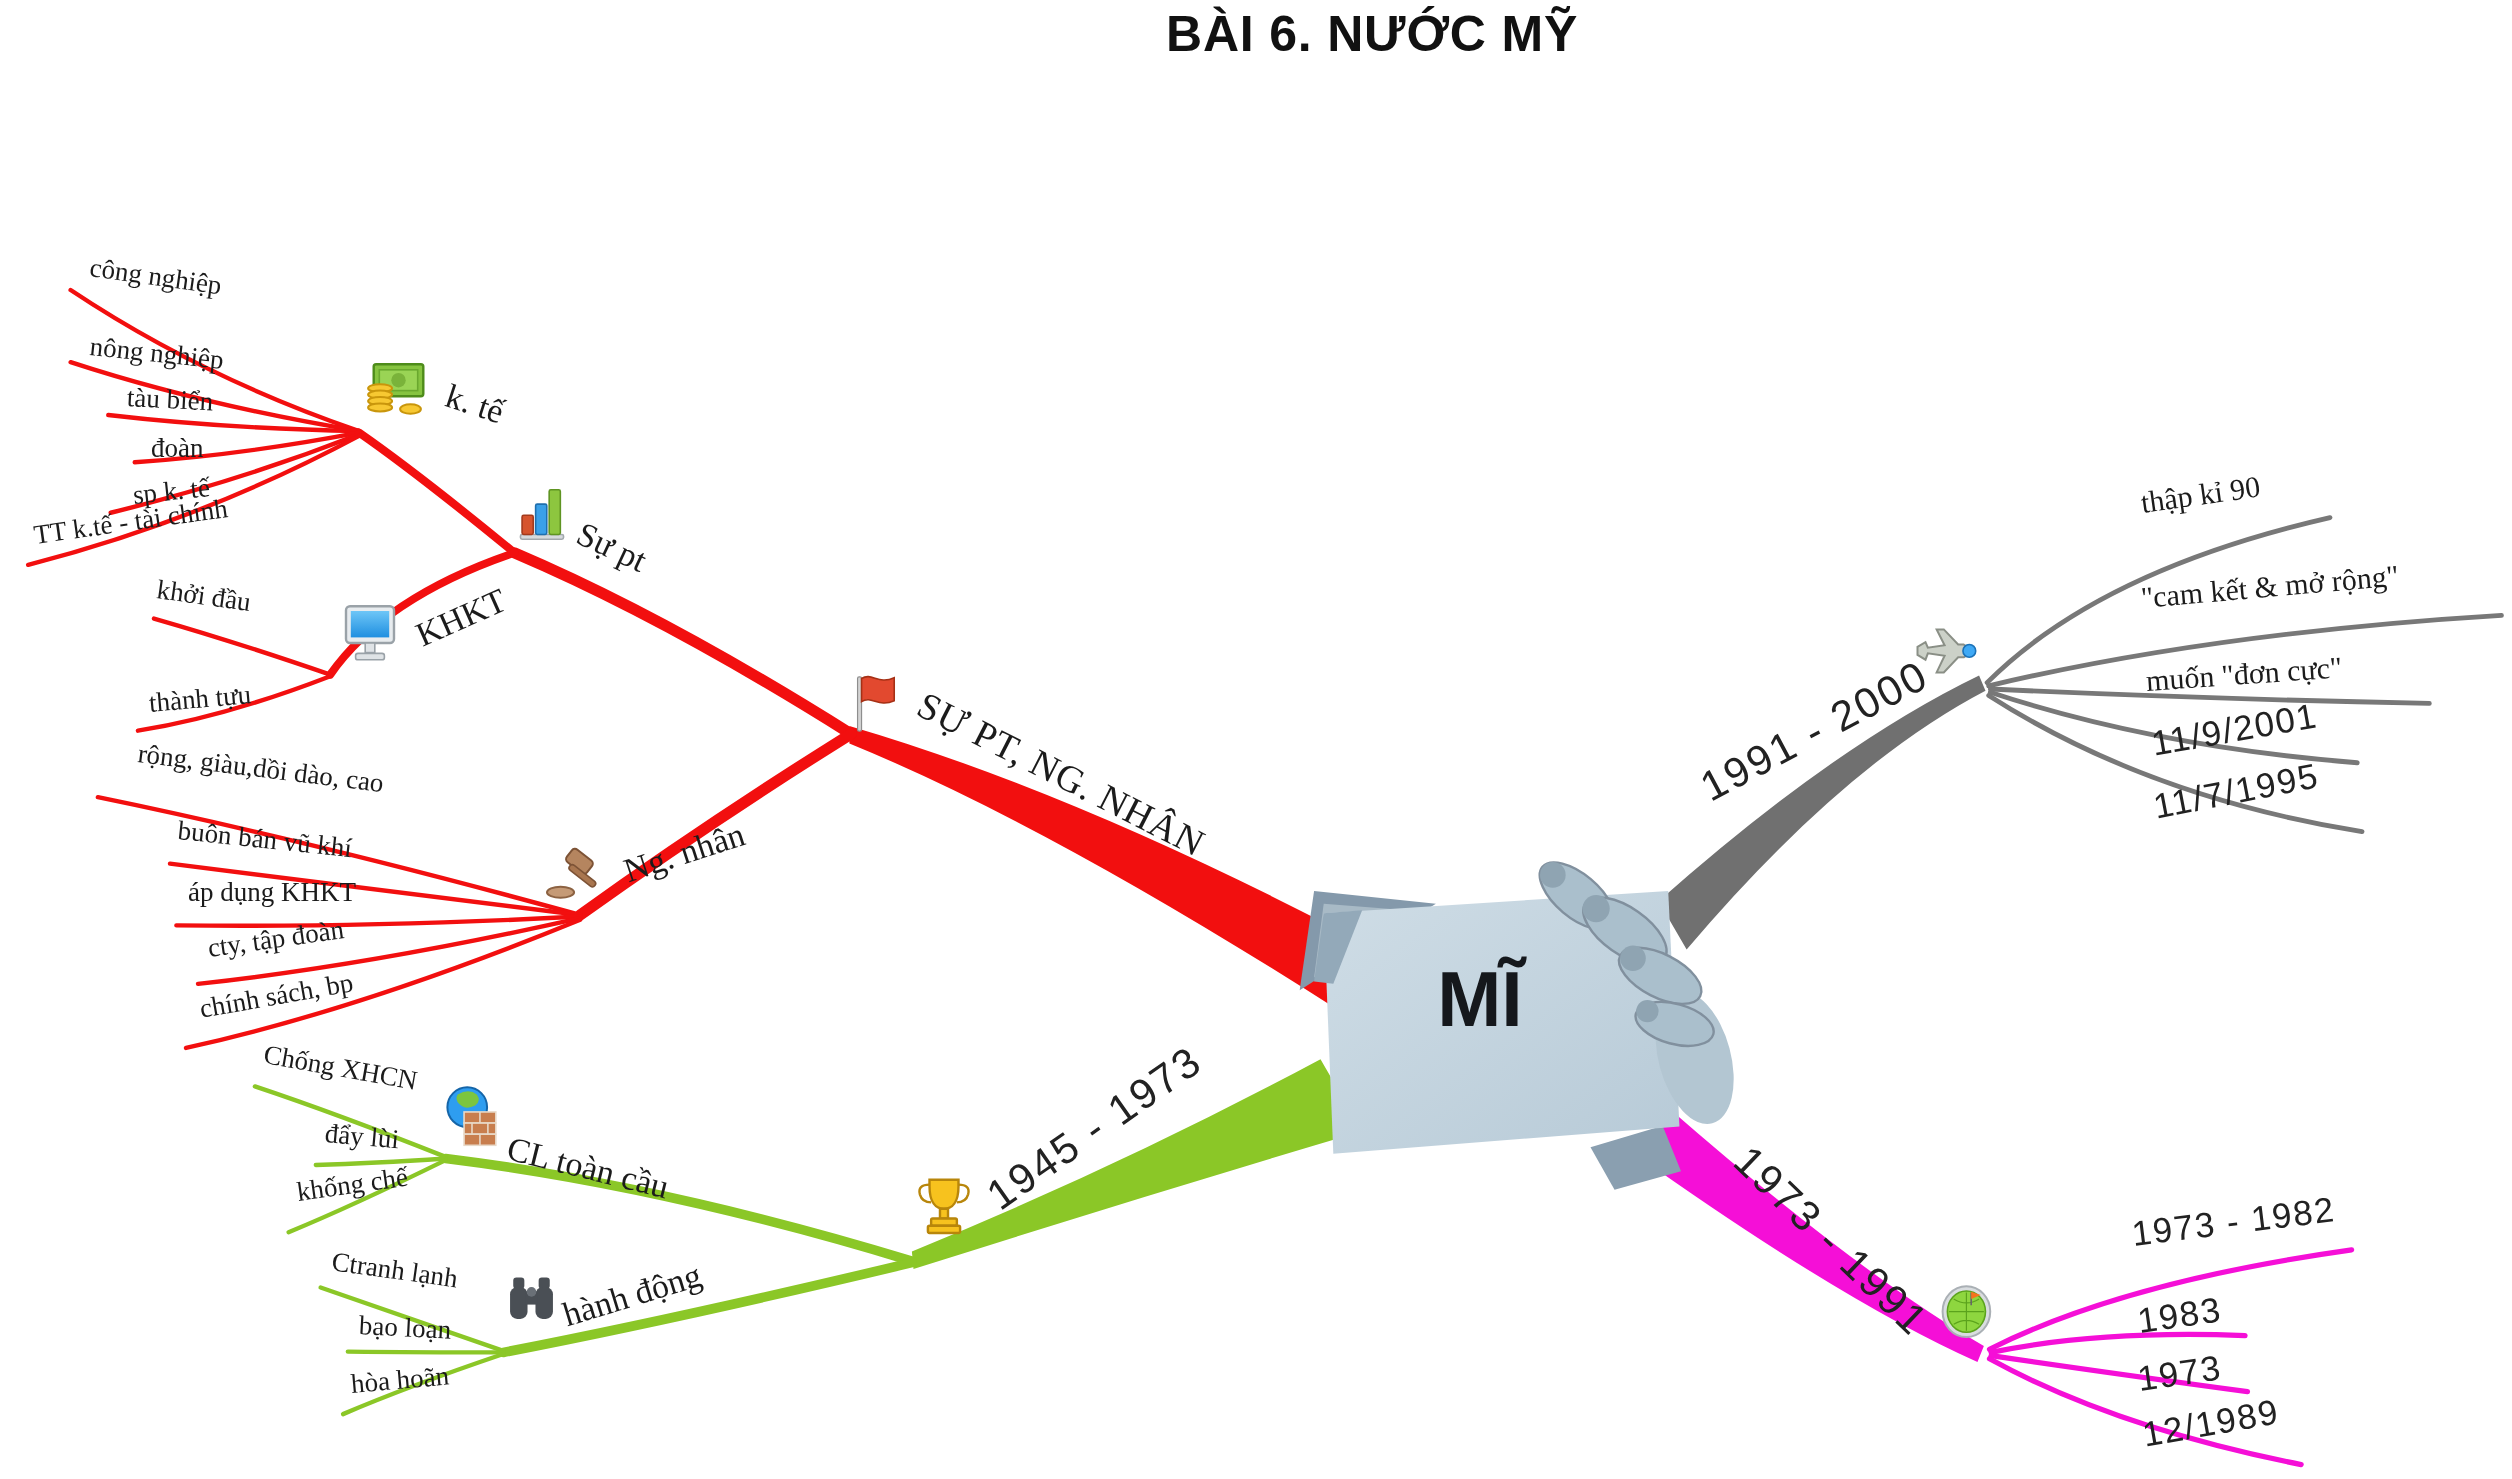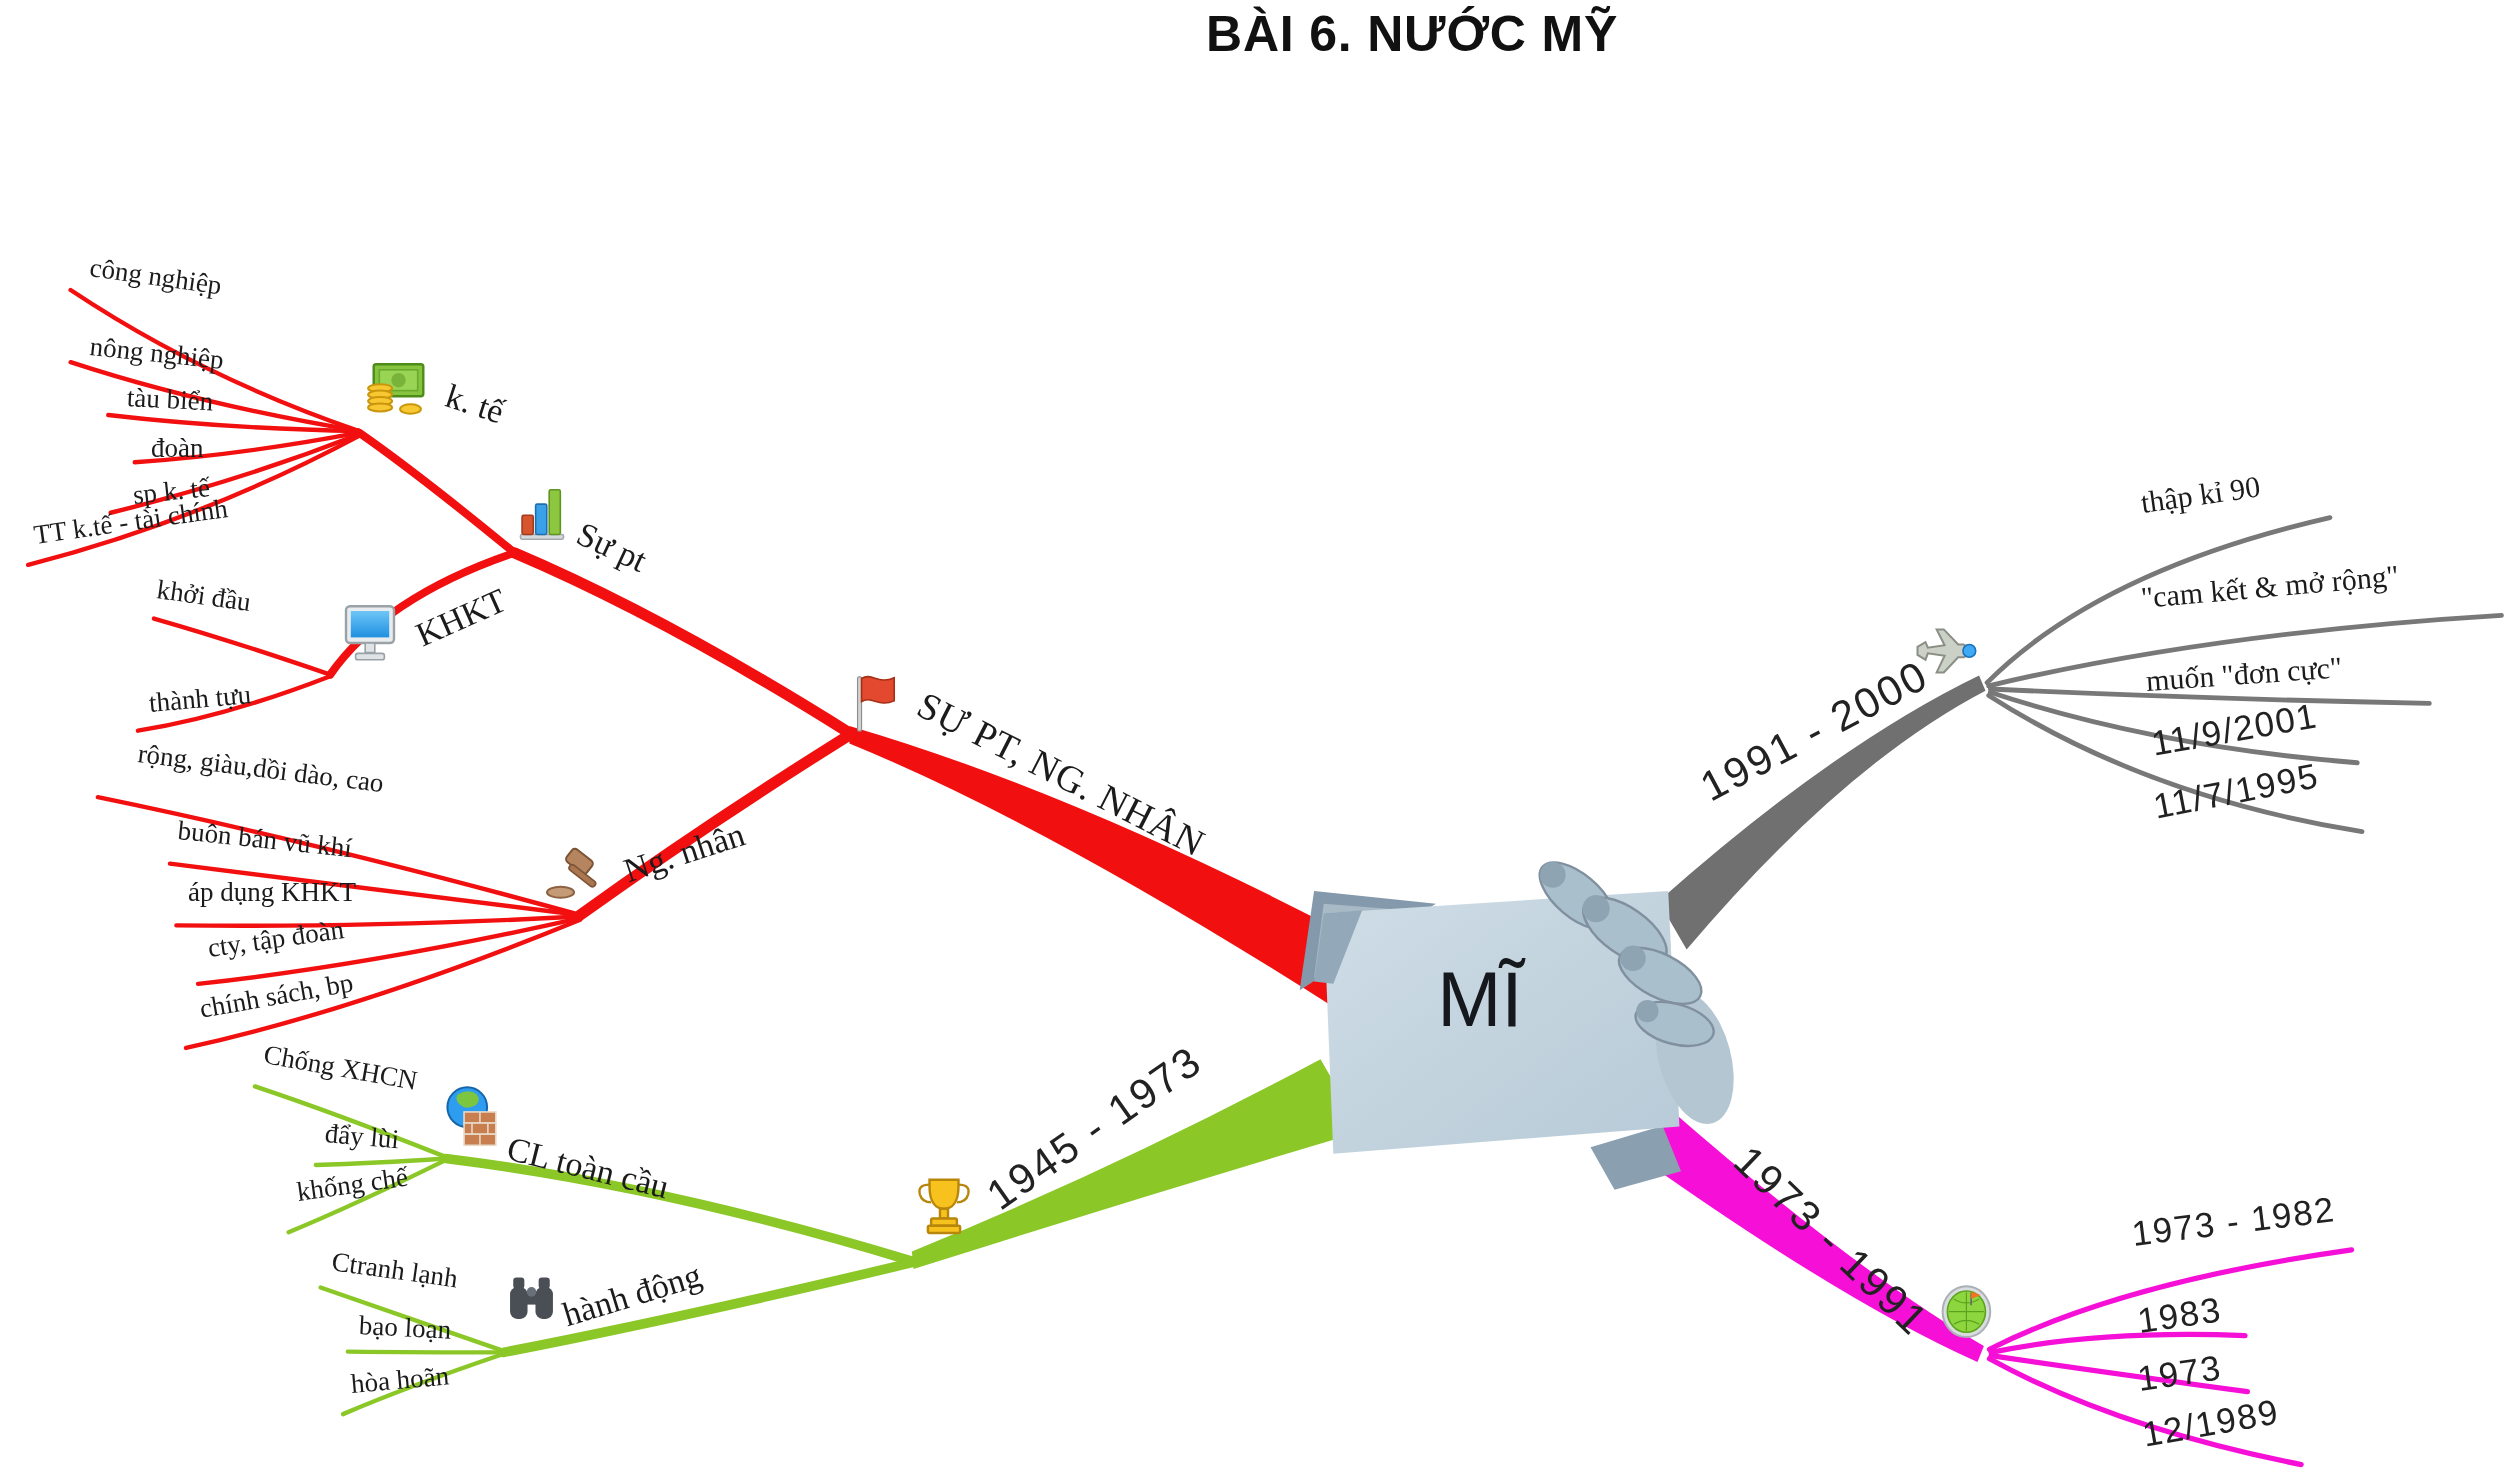--- a/index.html
+++ b/index.html
@@ -7,23 +7,23 @@
           font-family:"Liberation Serif","DejaVu Serif",serif;color:#1b1b1b;}
   #links{position:absolute;left:0;top:0;}
   .lbl{position:absolute;white-space:nowrap;transform-origin:0 50%;line-height:1.05;}
   .leaf{font-size:27px;}
   .rleaf{font-size:30px;}
   .topic{font-size:34px;}
   .main-topic{font-size:38px;letter-spacing:0.8px;}
   .period{font-family:"Liberation Sans","DejaVu Sans",sans-serif;font-size:42px;letter-spacing:2.4px;color:#222;}
   .date{font-family:"Liberation Sans","DejaVu Sans",sans-serif;font-size:35px;letter-spacing:1.6px;color:#222;}
   #title{position:absolute;left:1166px;top:4.8px;font-family:"Liberation Sans","DejaVu Sans",sans-serif;
-         font-weight:bold;font-size:50px;color:#111;letter-spacing:0.8px;margin-left:40px;}
+         font-weight:bold;font-size:50px;color:#111;letter-spacing:0.8px;}
   #center-label{position:absolute;left:1412px;top:955px;width:136px;text-align:center;
-         font-family:"Liberation Sans","DejaVu Sans",sans-serif;font-size:77px;font-weight:400;color:#15181c;}
+         font-family:"Liberation Sans","DejaVu Sans",sans-serif;font-size:77px;font-weight:700;color:#15181c;}
   .icon{position:absolute;}
 </style>
 </head>
 <body>
 
 <div id="canvas">
 
 <svg id="links" width="2512" height="1479" viewBox="0 0 3135 1846">
 
   <path d="M 1060,906 Q 1330,985 1665,1158 L 1672,1262 Q 1310,1030 1060,928 Z" fill="#f20f0f"></path>

